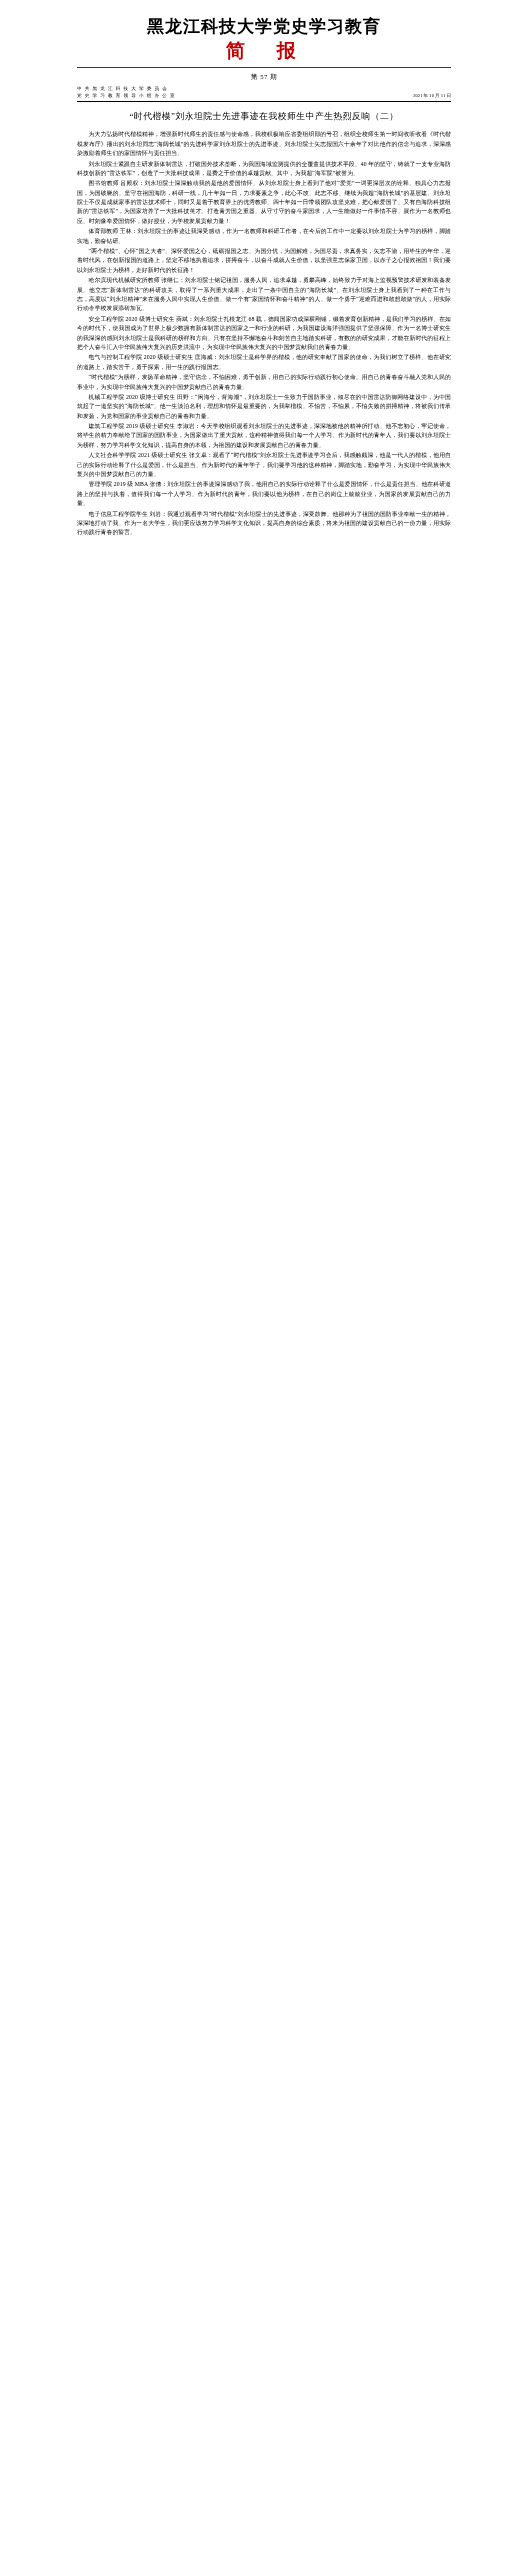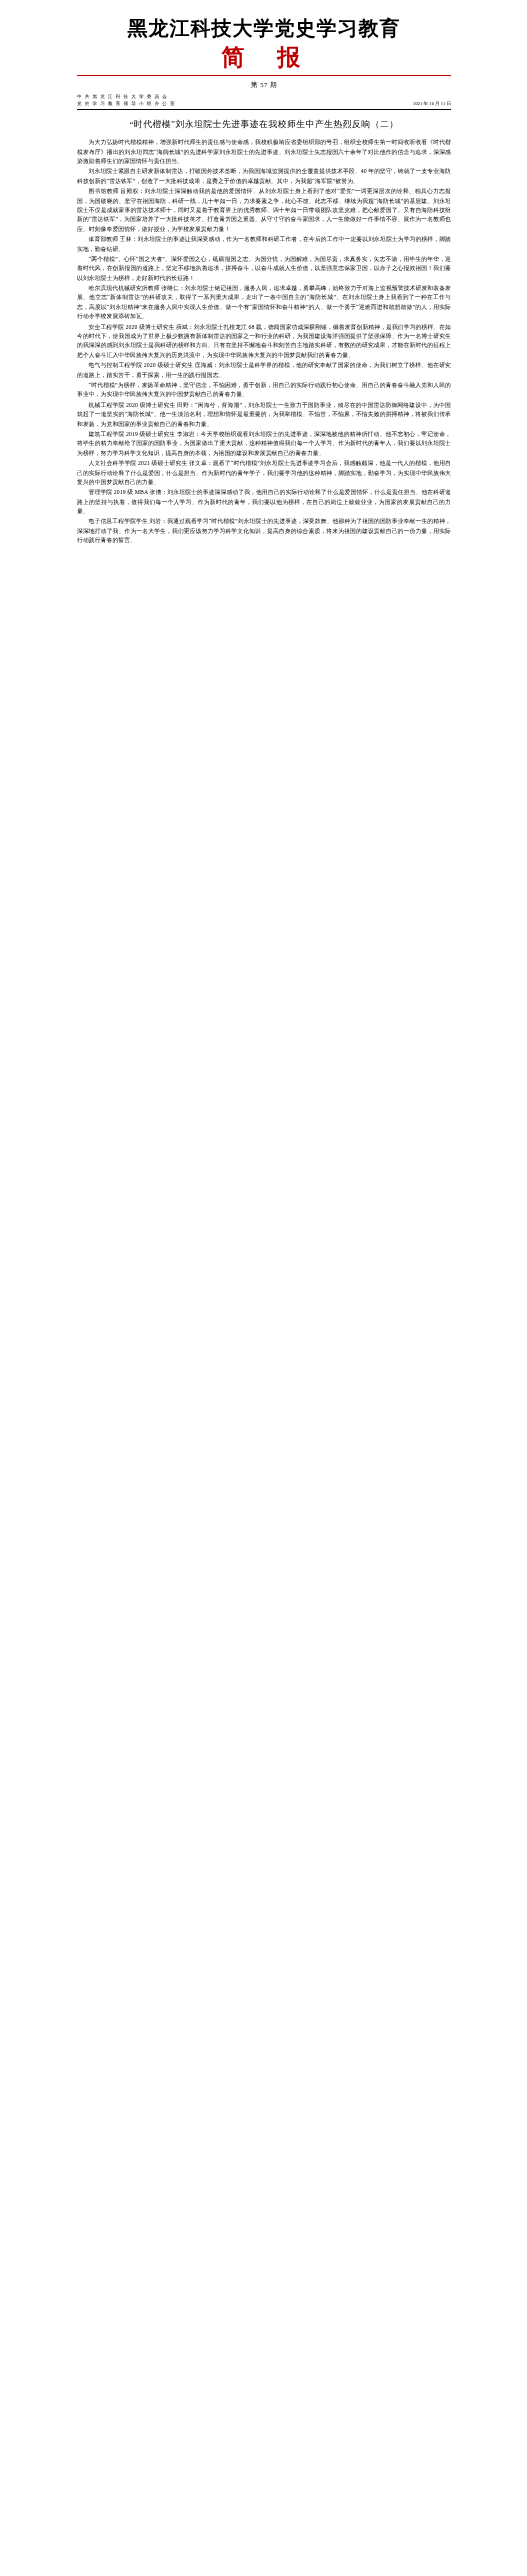--- a/index.html
+++ b/index.html
@@ -17,30 +17,30 @@
     min-height: 3472px;
     box-sizing: border-box;
     padding: 13.4px 77px 20.6px 77px;
     background: #fff;
     position: relative;
   }
   .masthead-title {
     text-align: center;
     font-family: "Liberation Serif", "DejaVu Serif", serif;
     font-weight: bold;
-    font-size: 20px;
+    font-size: 17px;
     letter-spacing: 1px;
     color: #000;
     margin: 4.1px 0 2.1px 0;
     line-height: 1.15;
   }
   .masthead-sub {
     text-align: center;
     font-weight: bold;
-    font-size: 23px;
+    font-size: 19px;
     letter-spacing: 13.4px;
     color: #c00000;
     margin: 4.1px 0 5.2px 7.2px;
     line-height: 1.1;
   }
   .masthead-rule {
     height: 1px;
     background: #c00000;
     margin: 1px 0 0 0;
   }

